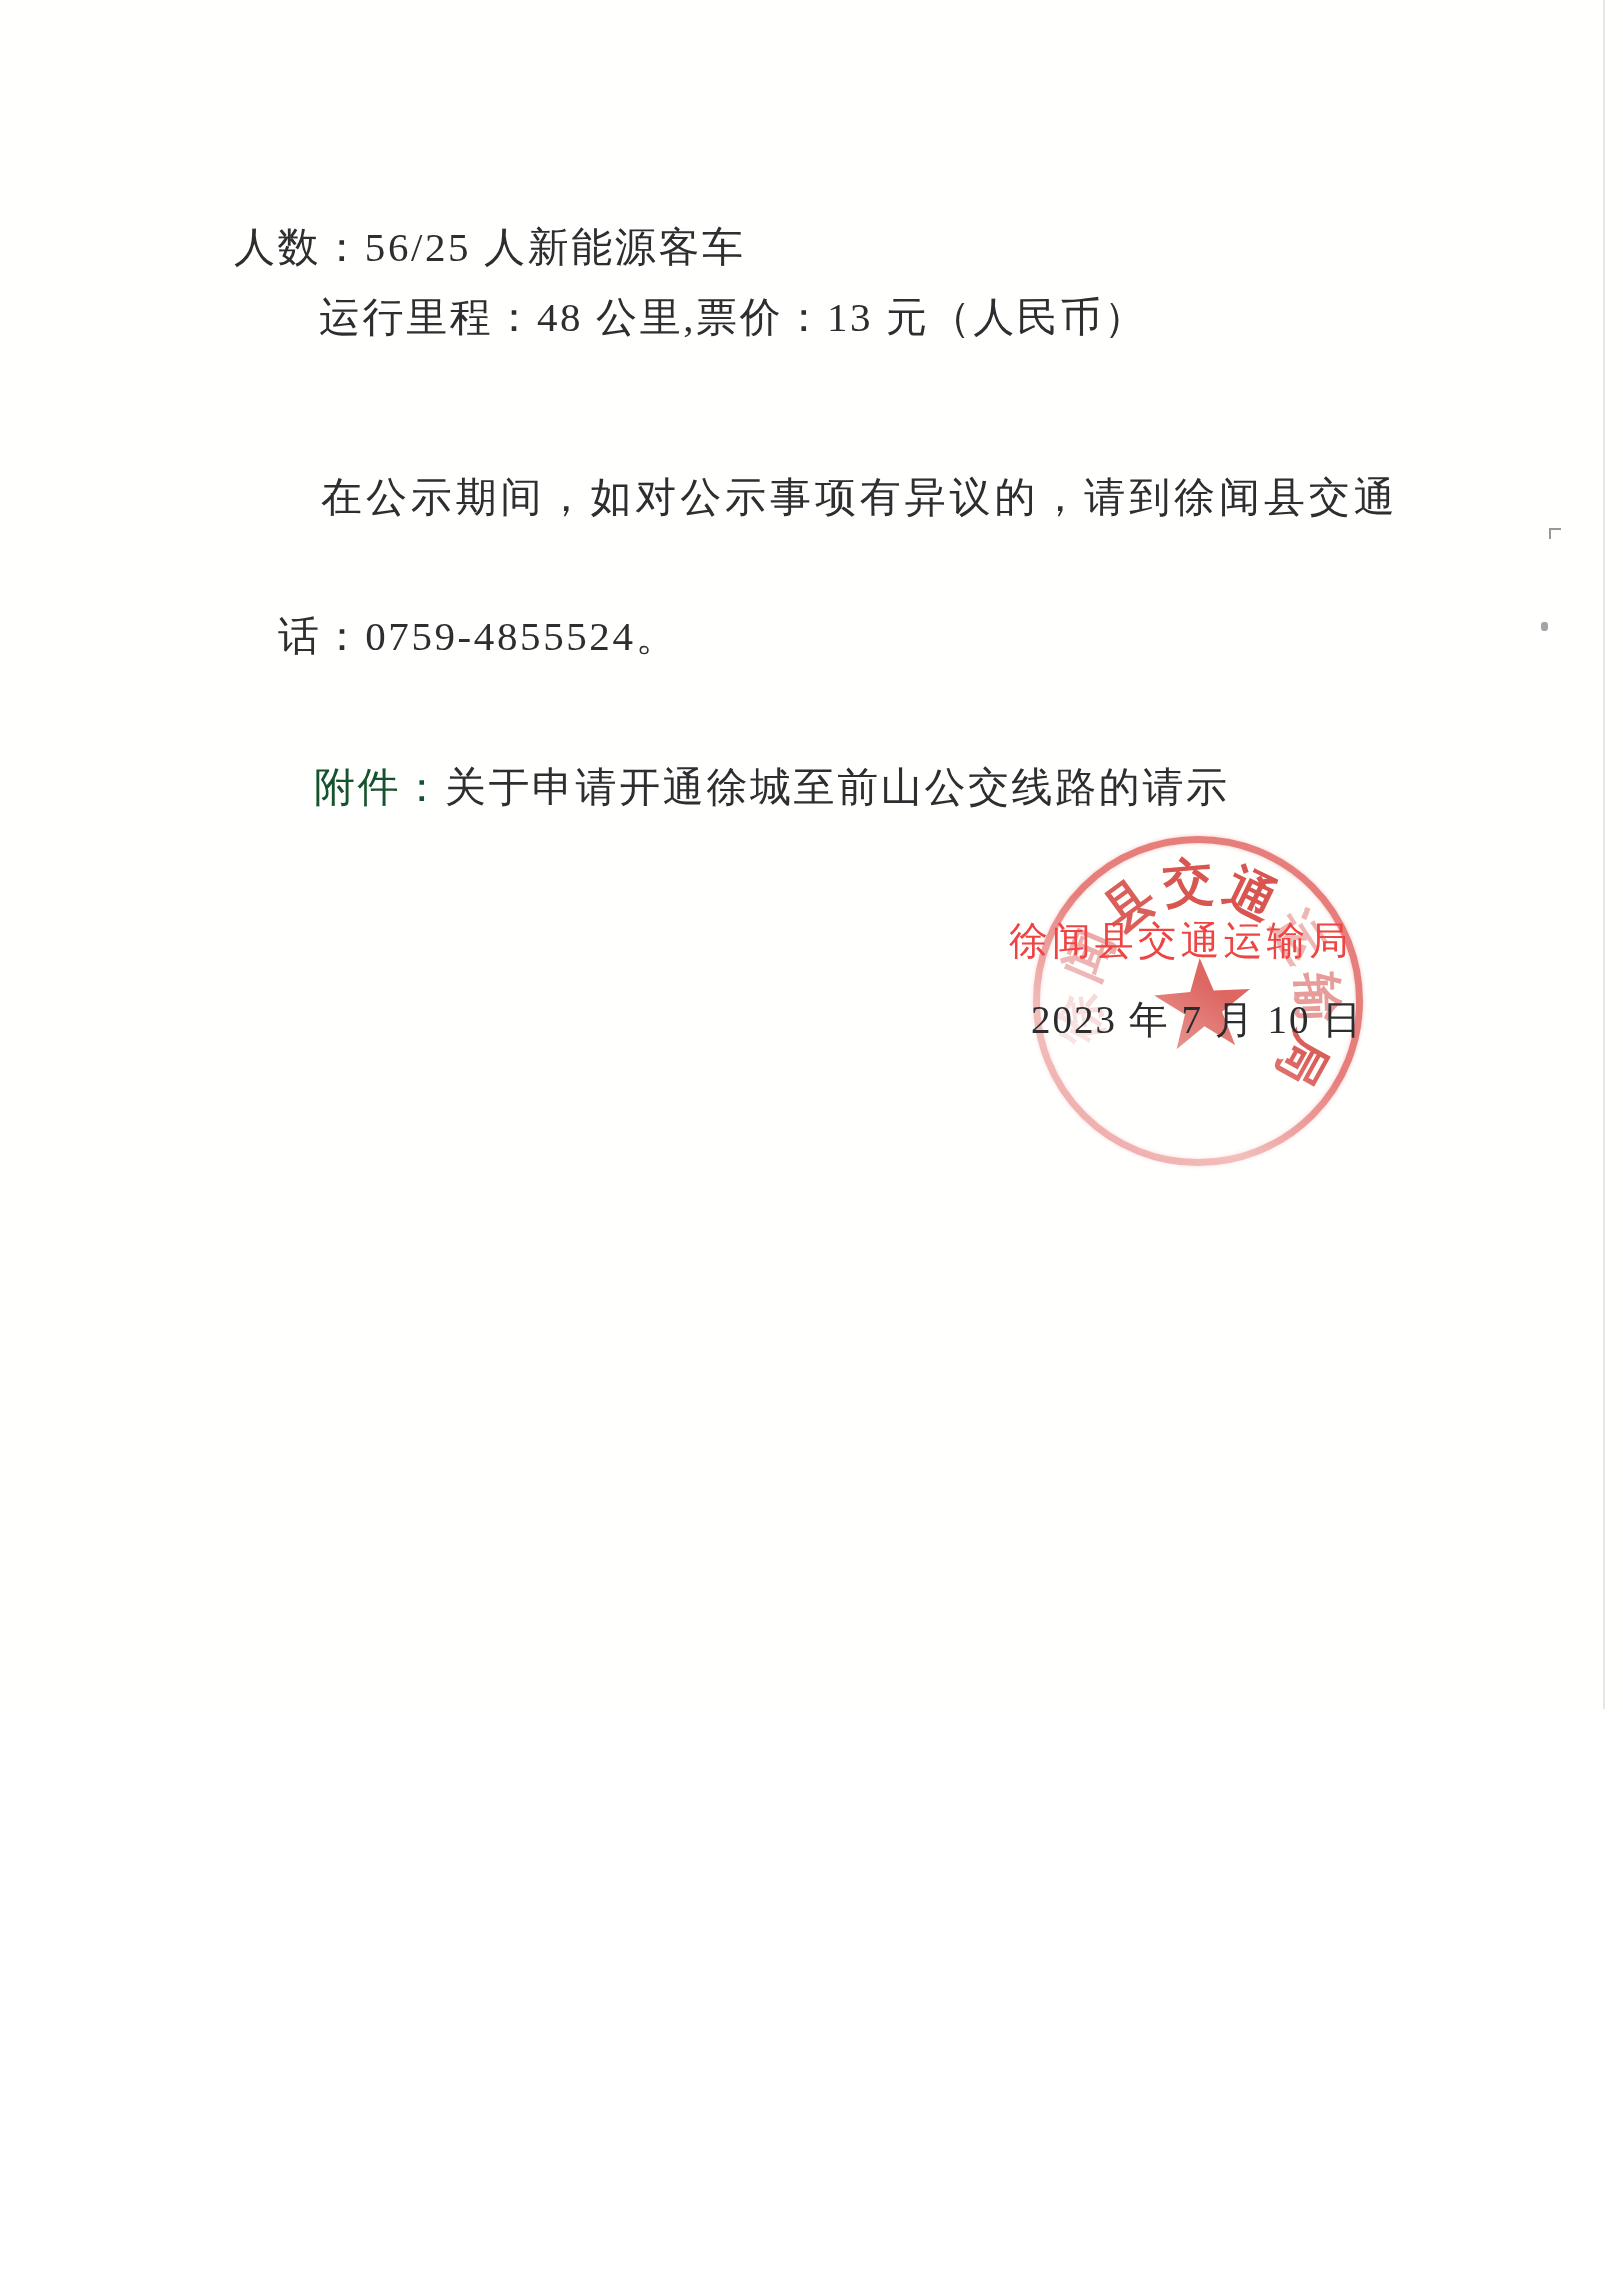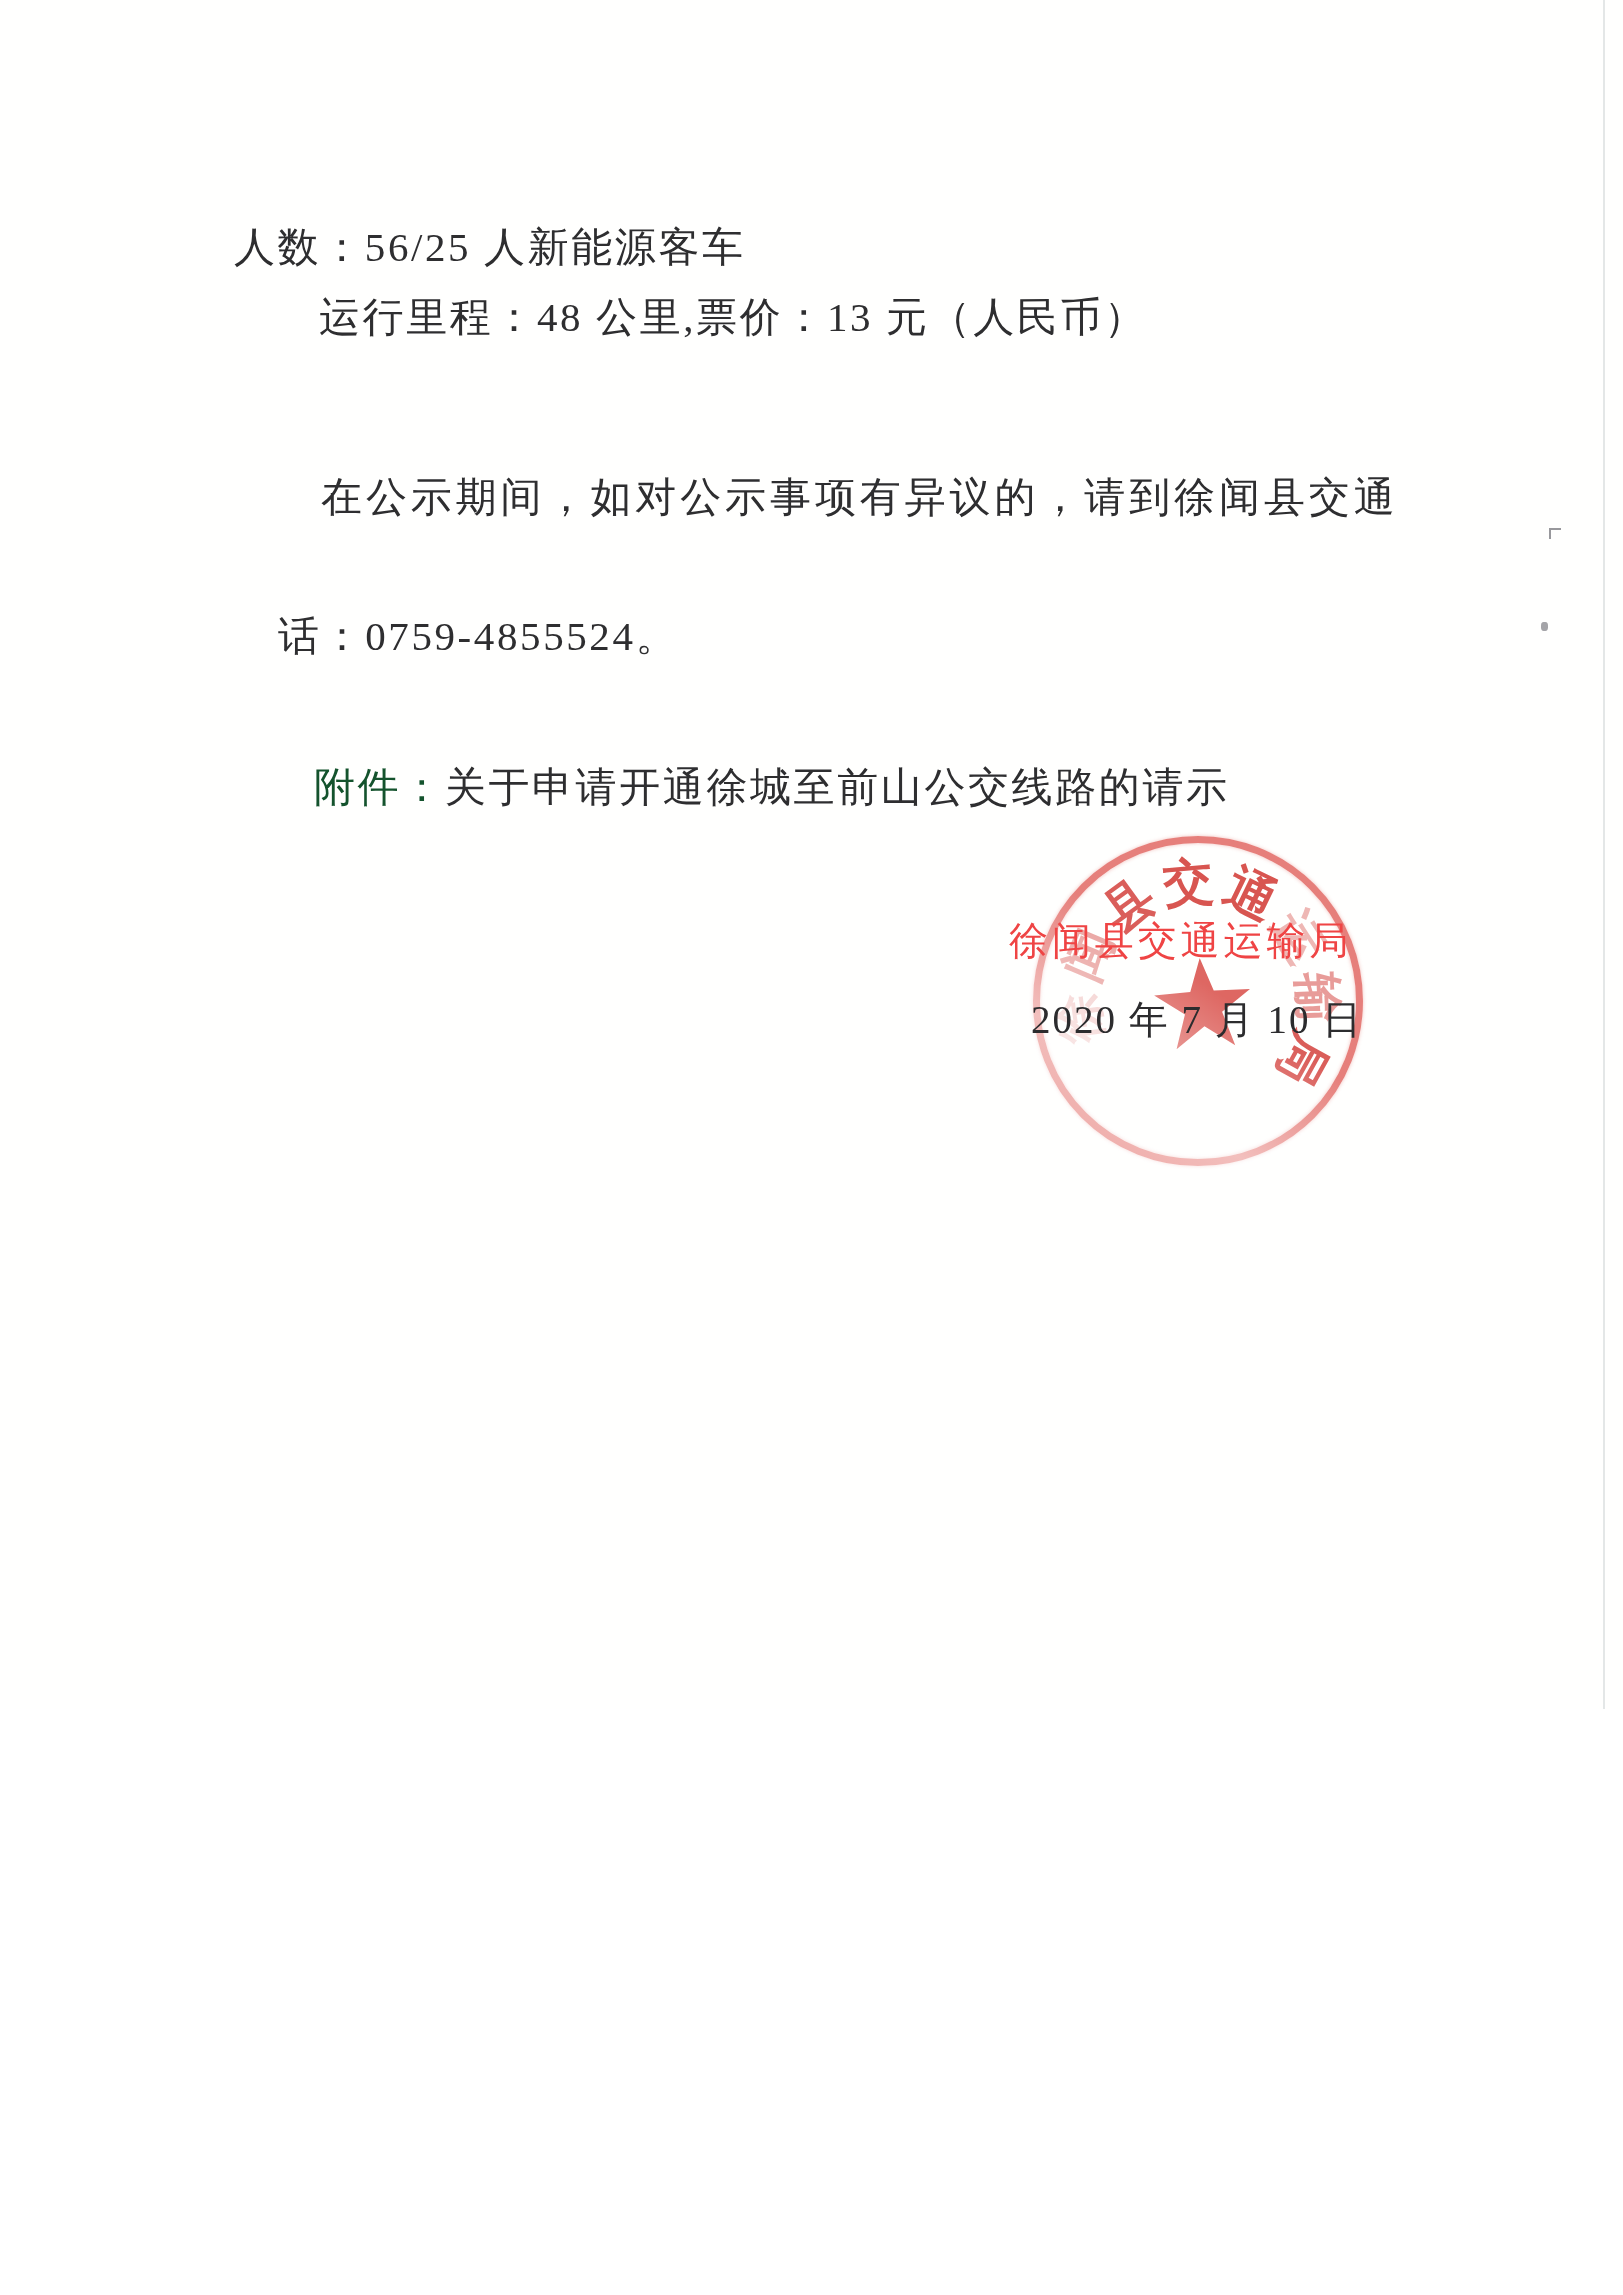--- a/index.html
+++ b/index.html
@@ -122,21 +122,21 @@
     <div class="seal-char sc3">交</div>
     <div class="seal-char sc4">通</div>
     <div class="seal-char sc5">运</div>
     <div class="seal-char sc6">输</div>
     <div class="seal-char sc7">局</div>
     <div class="seal-star"></div>
     <div class="seal-fade"></div>
   </div>
 
   <div class="sig-org">徐闻县交通运输局</div>
-  <div class="sig-date">2020 年 7 月 10 日</div>
+  <div class="sig-date">2023 年 7 月 10 日</div>
 
   <div class="edge-line"></div>
   <div class="edge-red"></div>
   <div class="spk spk1"></div>
   <div class="spk spk2"></div>
   <div class="spk spk3"></div>
   <div class="spk spk4"></div>
   <div class="spk spk5"></div>
 
 </div>

